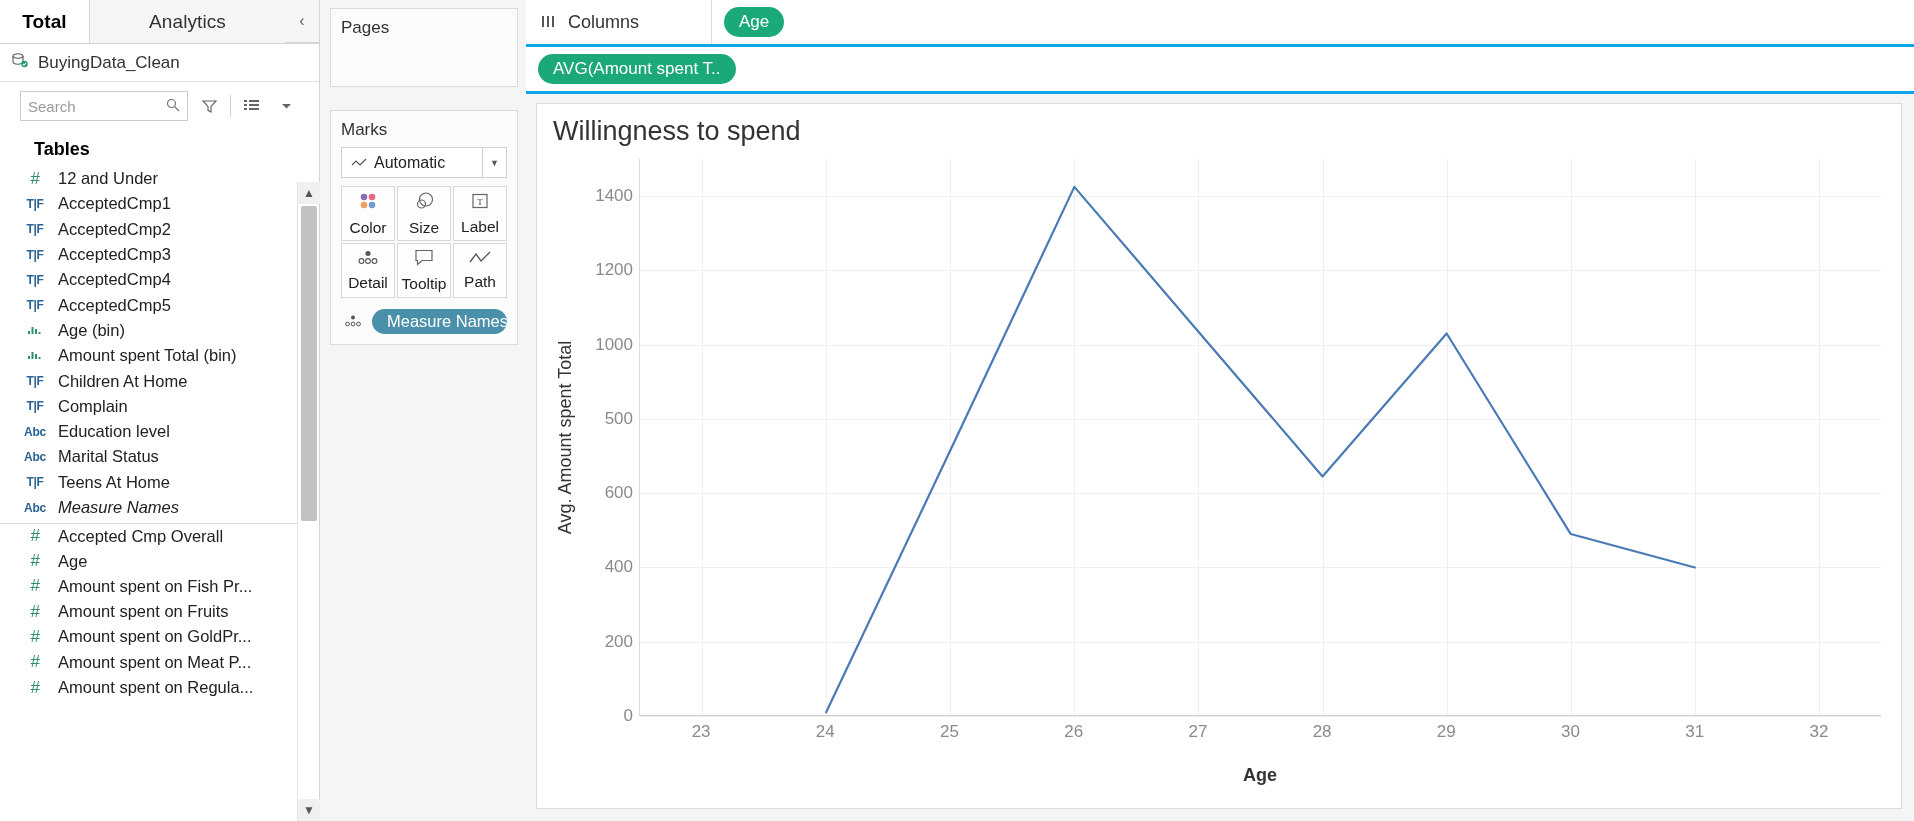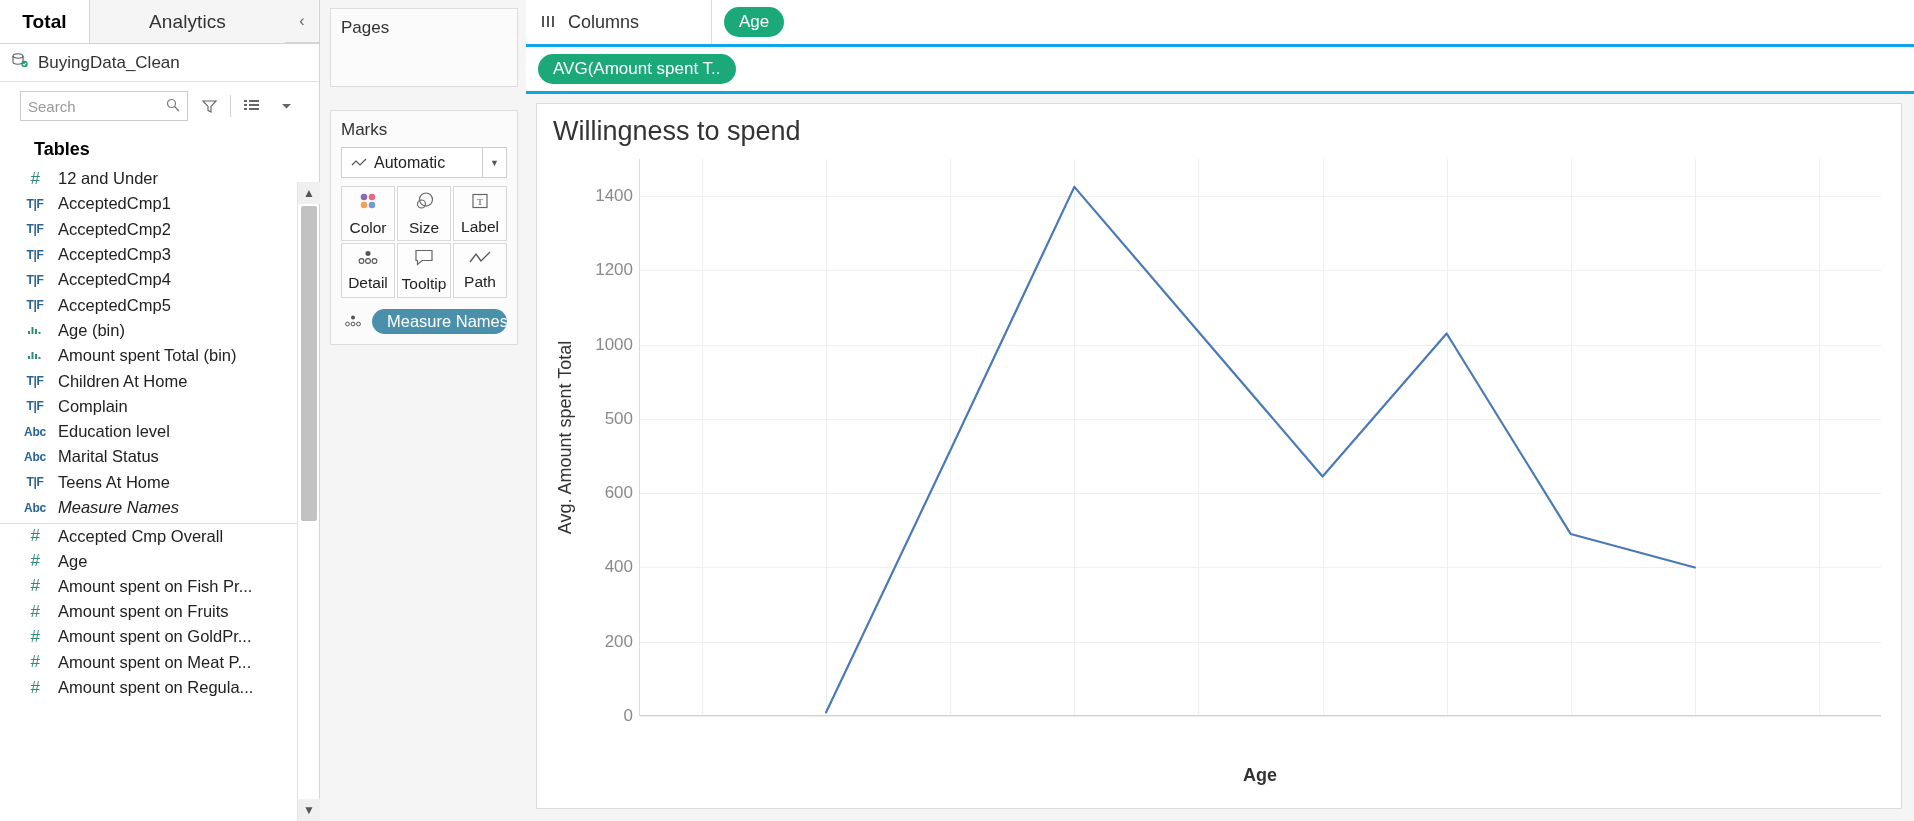--- a/index.html
+++ b/index.html
@@ -561,17 +561,29 @@
             <div class="gridh" style="top: 46.6667%;"></div>
             <div class="gridh" style="top: 60%;"></div>
             <div class="gridh" style="top: 73.3333%;"></div>
             <div class="gridh" style="top: 86.6667%;"></div>
             <div class="gridh" style="top: 100%;"></div>
           <svg id="line-svg" preserveAspectRatio="none" viewBox="0 0 1000 600">
             <polyline id="series-path" fill="none" stroke="#4a7ab5" stroke-width="2.2" stroke-linejoin="round" stroke-linecap="round" vector-effect="non-scaling-stroke" points="150.00,596.00 250.00,314.00 350.00,30.00 450.00,186.00 550.00,342.00 650.00,188.00 750.00,404.00 850.00,440.00"></polyline>
           </svg>
           <div class="axis-base"></div>
         </div>
+        <div id="x-ticks">
+            <div class="xtick" style="left: 5%;">23</div>
+            <div class="xtick" style="left: 15%;">24</div>
+            <div class="xtick" style="left: 25%;">25</div>
+            <div class="xtick" style="left: 35%;">26</div>
+            <div class="xtick" style="left: 45%;">27</div>
+            <div class="xtick" style="left: 55%;">28</div>
+            <div class="xtick" style="left: 65%;">29</div>
+            <div class="xtick" style="left: 75%;">30</div>
+            <div class="xtick" style="left: 85%;">31</div>
+            <div class="xtick" style="left: 95%;">32</div>
+          </div>
         <div id="x-axis-title">Age</div>
       </div>
     </div>
   </div>
 </div>
 
 </body></html>

